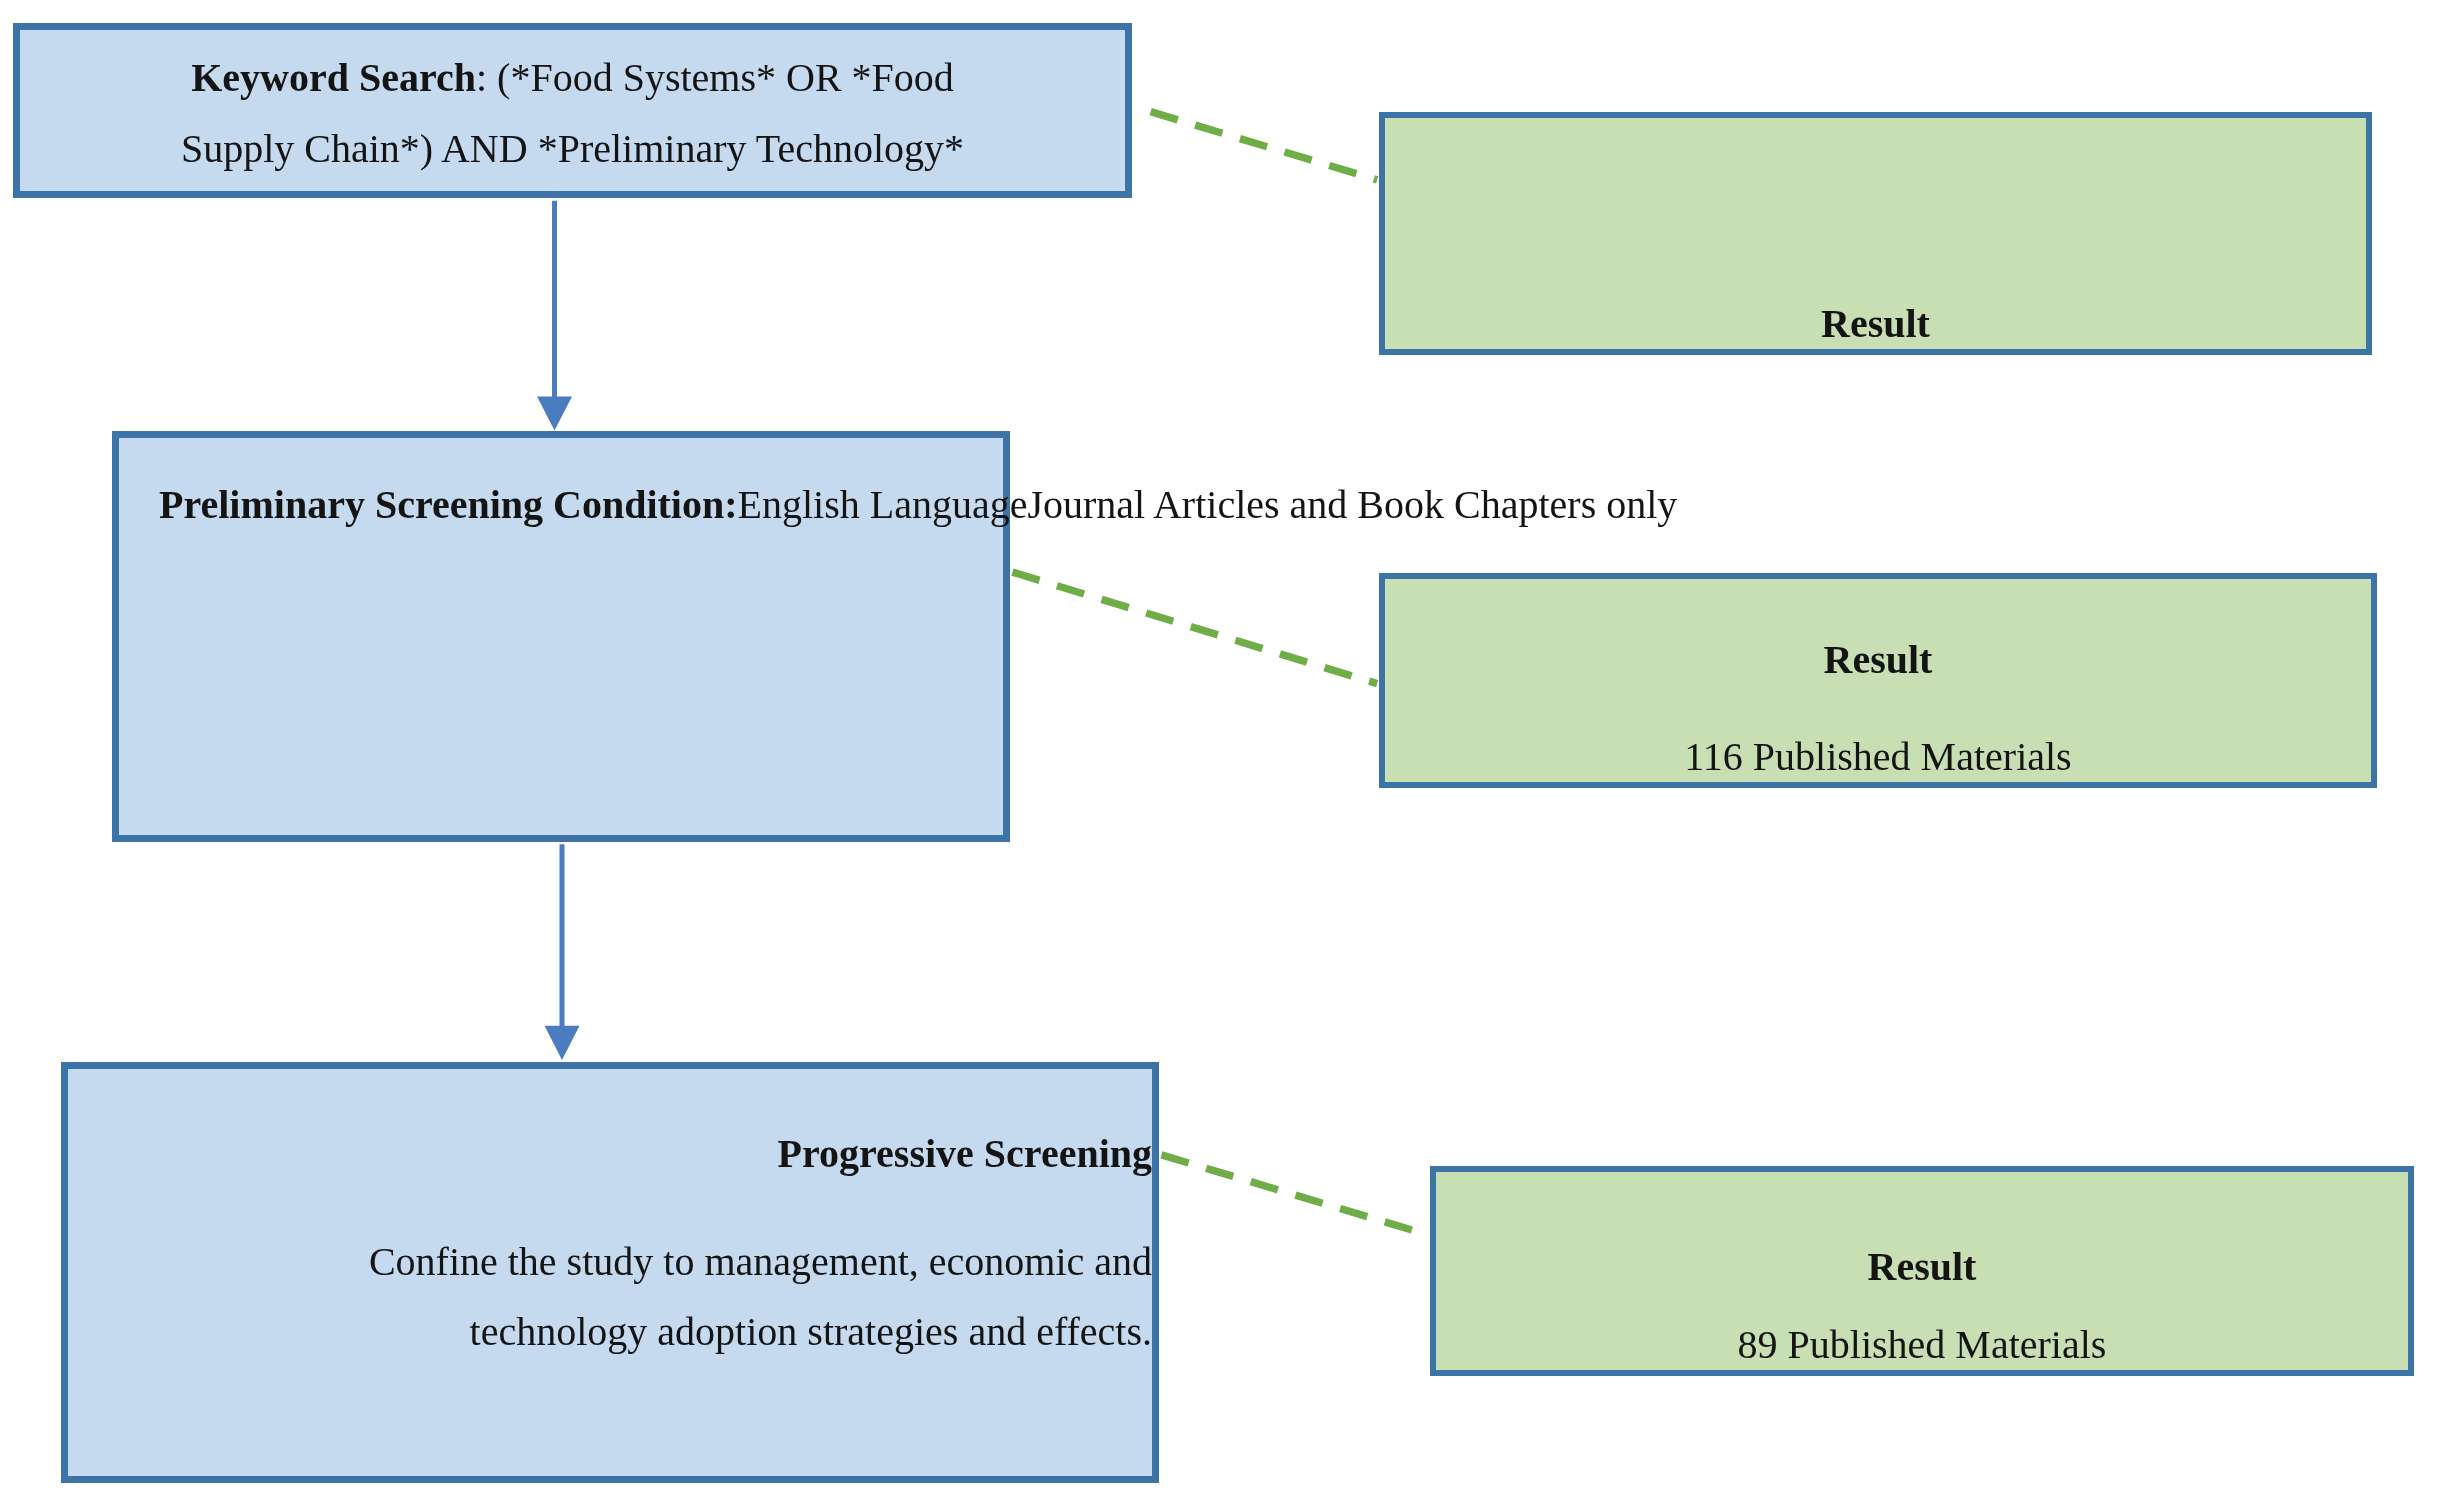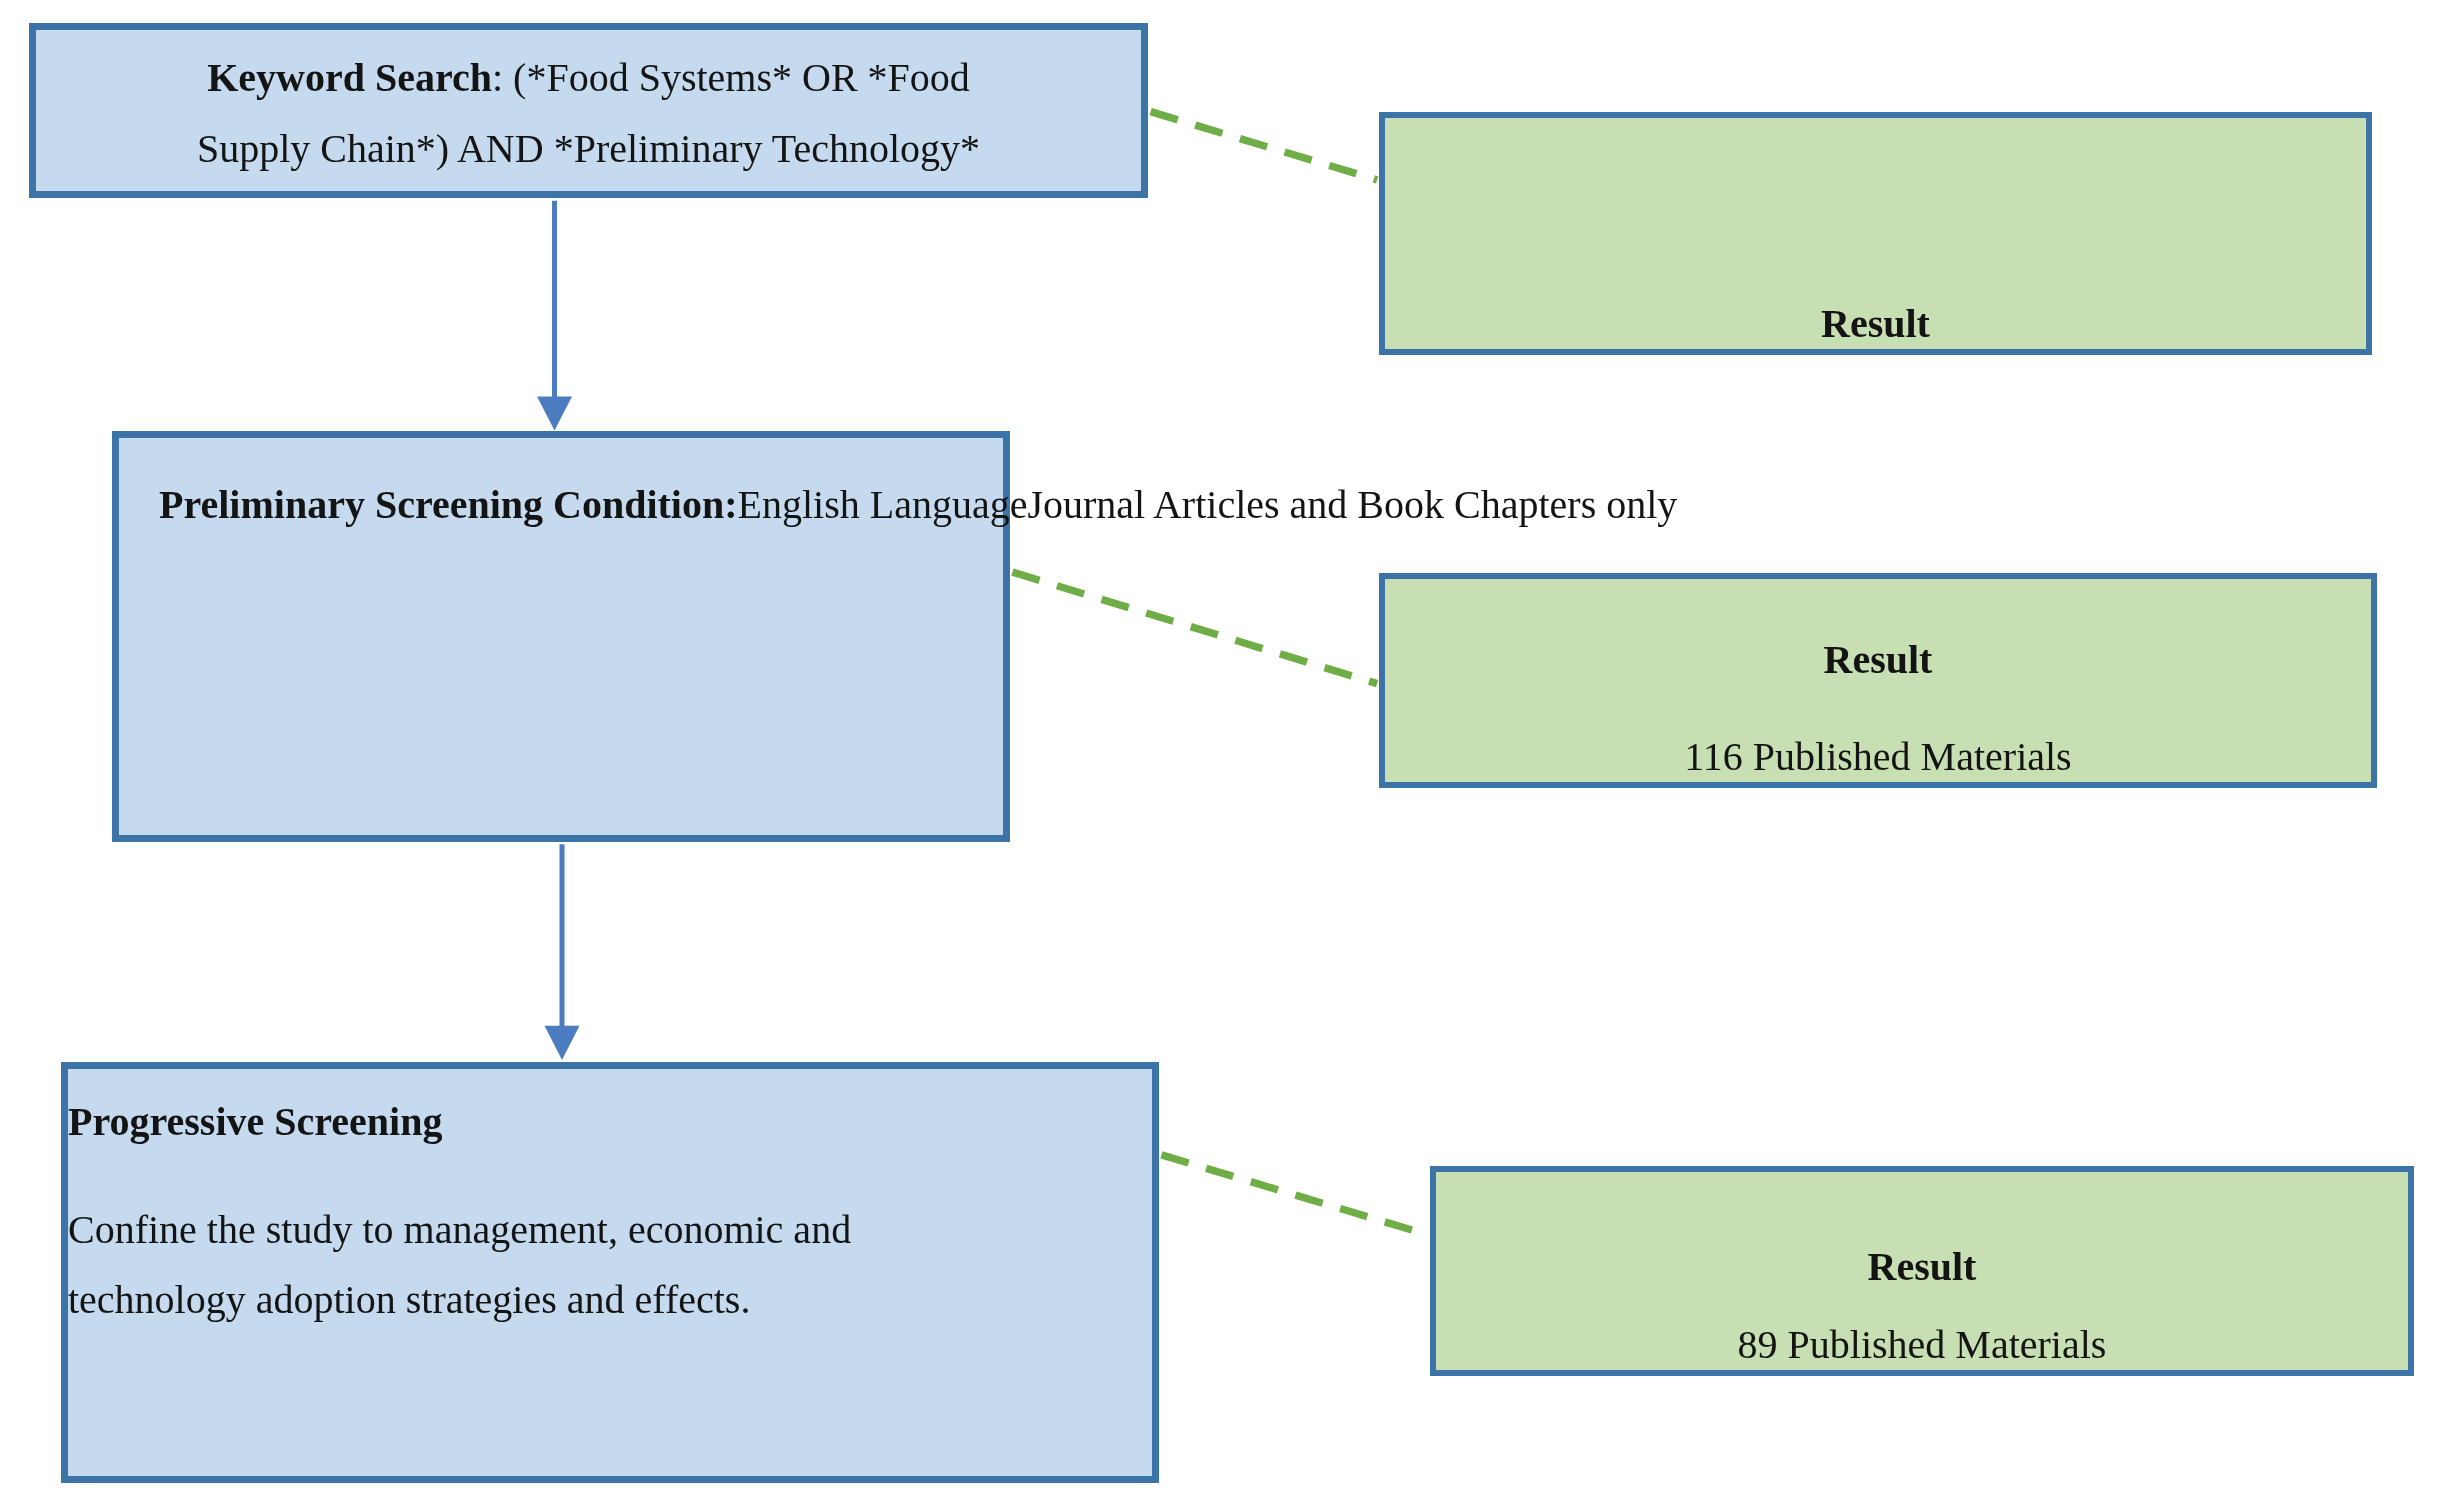--- a/index.html
+++ b/index.html
@@ -41,38 +41,38 @@
     display: flex;
     flex-direction: column;
     align-items: center;
     justify-content: flex-end;
     text-align: center;
   }
   .b { font-weight: bold; }
   .line { white-space: nowrap; }
 
   #step-keyword {
-    left: 29px; top: 23px; width: 1119px; height: 175px;
+    left: 13px; top: 23px; width: 1119px; height: 175px;
     display: flex; flex-direction: column;
     align-items: center; justify-content: center;
     gap: 21px; padding-top: 6.7px;
     text-align: center;
   }
   #step-preliminary {
     left: 112px; top: 431px; width: 898px; height: 411px;
     display: flex; flex-direction: row;
     justify-content: space-between;
     padding: 42px 25px 42px 40px;
     text-align: left;
   }
   #step-progressive {
     left: 61px; top: 1062px; width: 1098px; height: 421px;
     display: flex; flex-direction: column;
-    align-items: flex-start;
-    padding-top: 28px;
+    align-items: flex-end;
+    padding-top: 60px;
     text-align: center;
   }
   #step-progressive .s3-title { margin-bottom: 48px; }
   #step-progressive .s3-para  { line-height: 70px; }
   #step-progressive .s3-last  { margin-top: 43px; }
 
   #result-scopus    { left: 1379px; top: 112px;  width: 993px; height: 243px; gap: 52px; }
   #result-screened  { left: 1379px; top: 573px;  width: 998px; height: 215px; gap: 47px; }
   #result-final     { left: 1430px; top: 1166px; width: 984px; height: 210px; gap: 28px; }
 </style>

